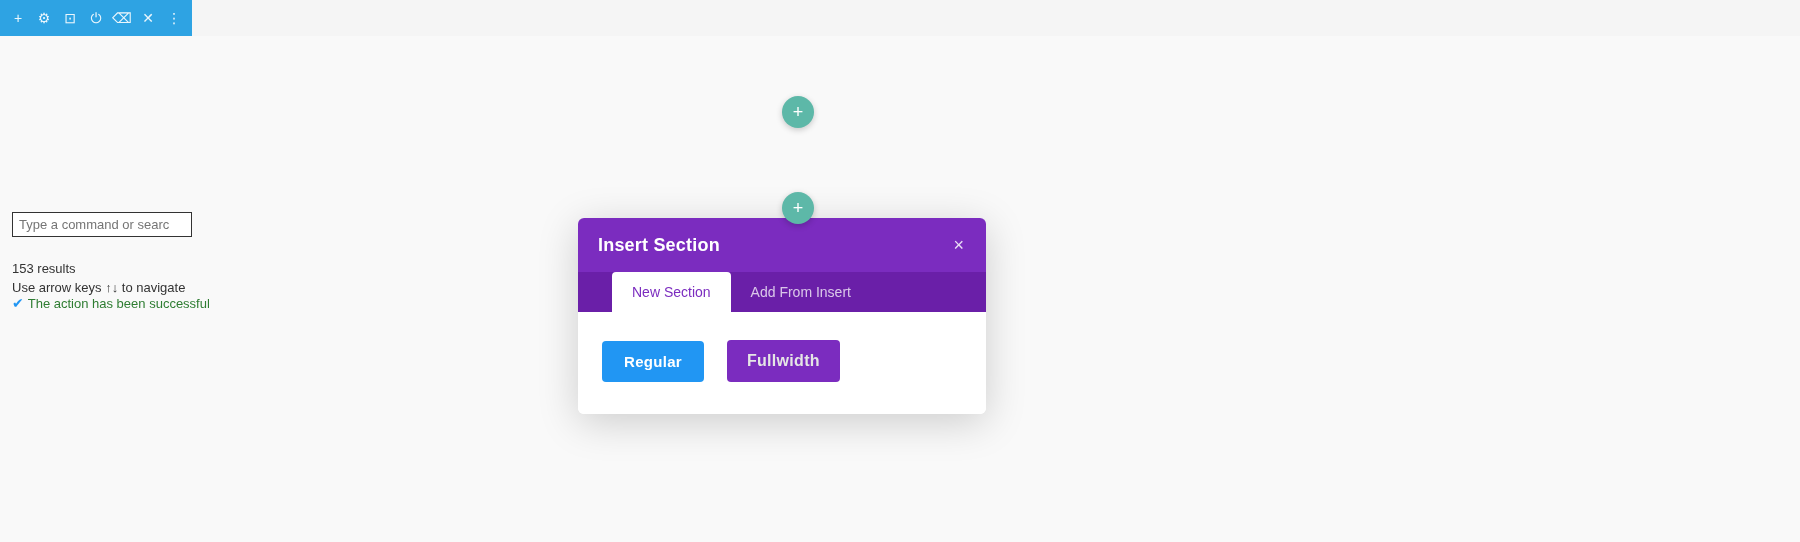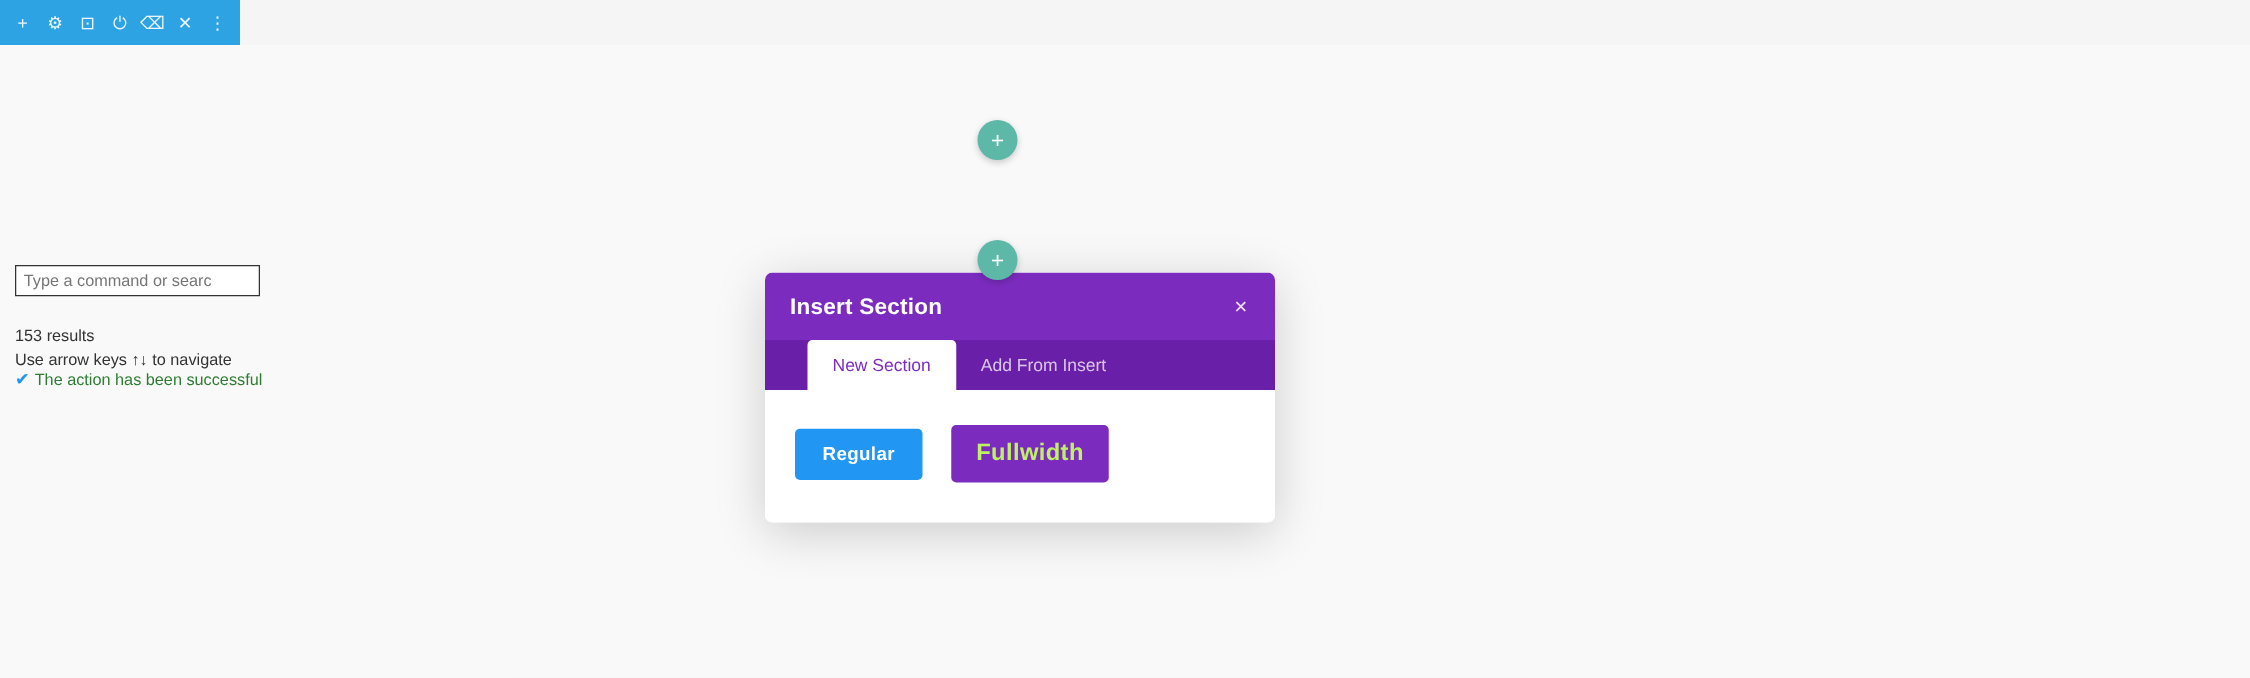--- a/index.html
+++ b/index.html
@@ -94,21 +94,21 @@
       position: absolute;
       top: 168px;
       left: 0;
       padding: 8px 12px;
     }
     .command-input {
       display: block;
       border: 1px solid #333;
       padding: 4px 6px;
       font-size: 13px;
-      width: 196px;
+      width: 180px;
       color: #be185d;
       background: white;
     }
     .command-results {
       font-size: 13px;
       color: #333;
       margin-top: 20px;
       line-height: 1.8;
     }
     .command-nav {
@@ -132,21 +132,21 @@
       position: absolute;
       top: 0;
       left: 0;
       right: 0;
       bottom: 0;
       z-index: 150;
     }
     .modal {
       position: absolute;
       top: 182px;
-      left: 612px;
+      left: 578px;
       width: 408px;
       background: white;
       border-radius: 6px;
       box-shadow: 0 8px 40px rgba(0,0,0,0.18);
       overflow: hidden;
     }
     .modal-header {
       background: #7b2cbf;
       padding: 16px 20px;
       display: flex;
@@ -232,25 +232,25 @@
       padding: 12px 10px;
       font-size: 15px;
       font-weight: 600;
       cursor: pointer;
       display: flex;
       align-items: center;
       justify-content: center;
     }
     .btn-fullwidth {
       background: #7b2cbf;
-      color: #bef264;
+      color: #e5e5e5;
       border: none;
       border-radius: 4px;
       padding: 12px 20px;
-      font-size: 19px;
+      font-size: 16px;
       font-weight: 600;
       cursor: pointer;
       letter-spacing: 0.3px;
     }
 
     
     .specialty-group {
       display: flex;
       gap: 2px;
     }

